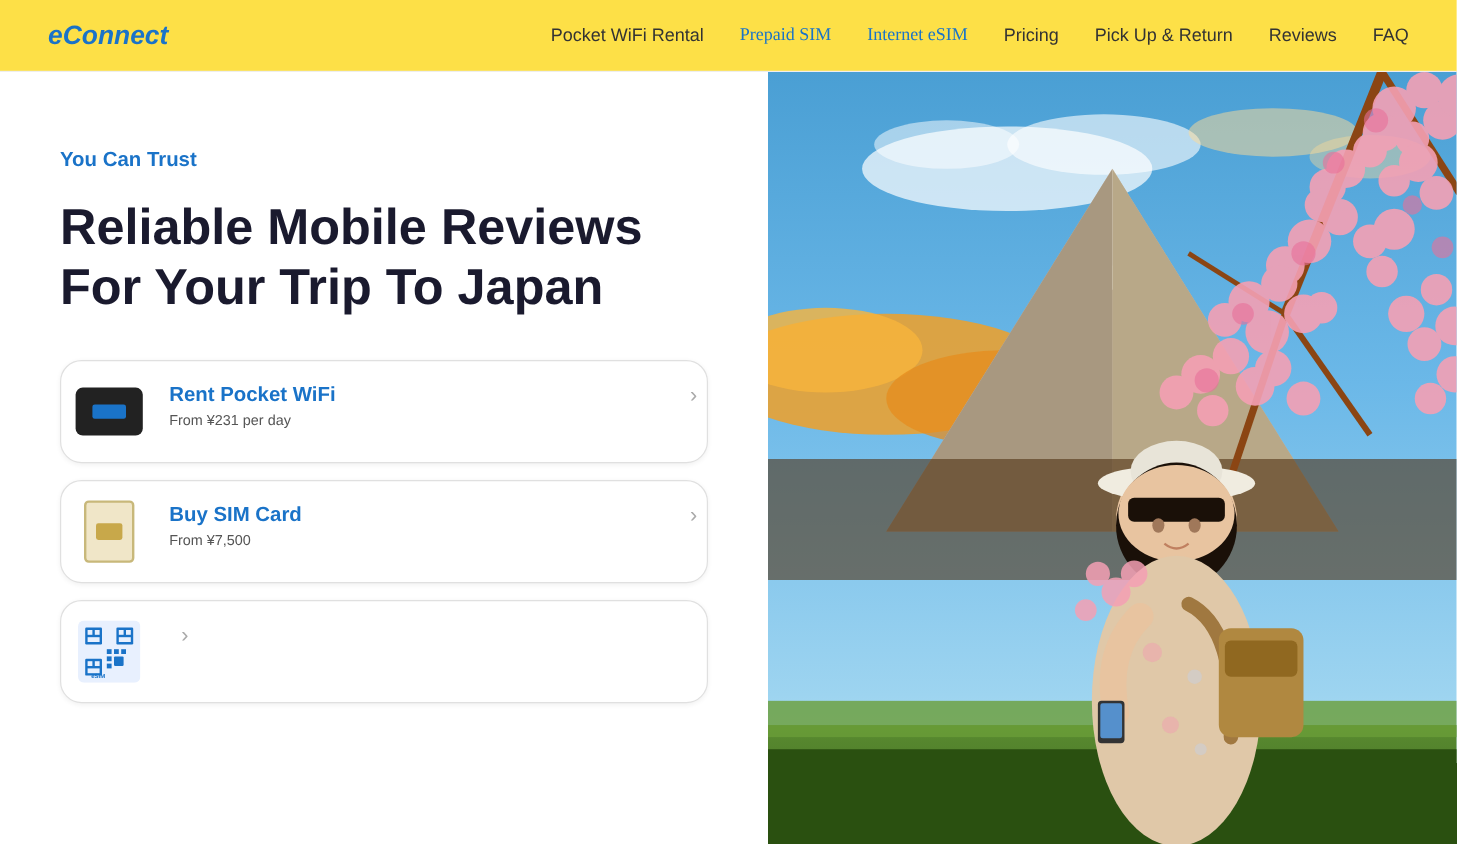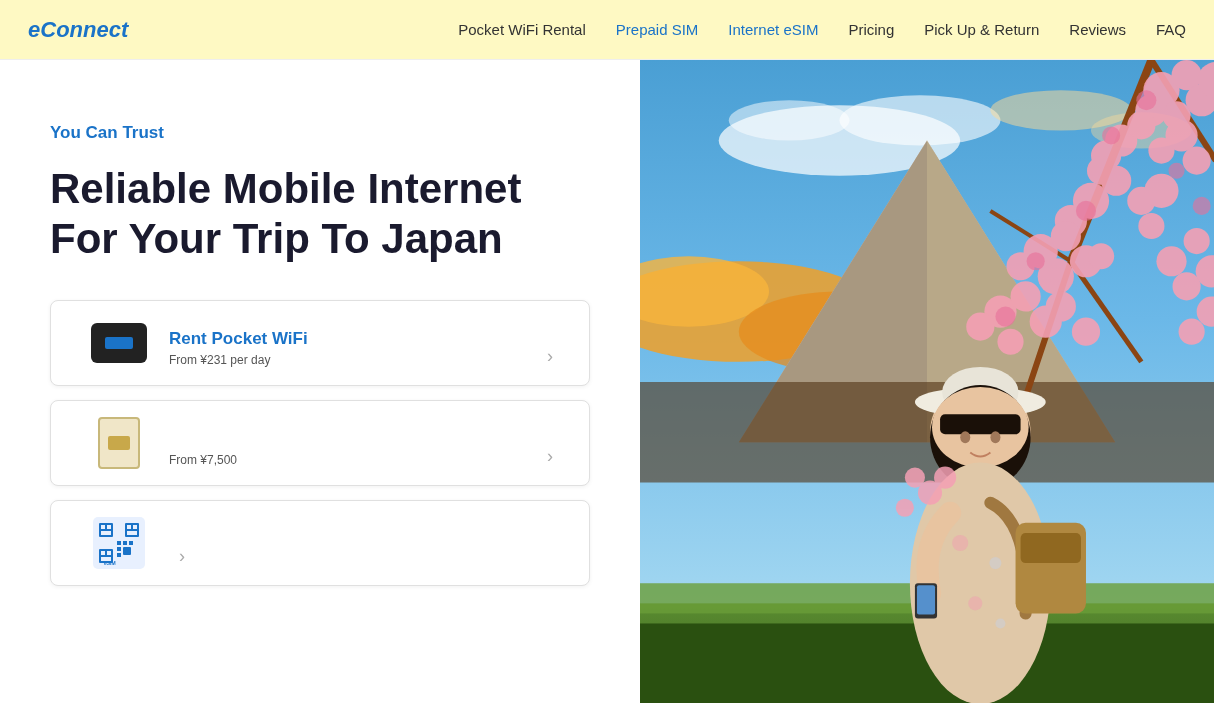--- a/index.html
+++ b/index.html
@@ -2,24 +2,24 @@
 <html><head>
   <meta charset="utf-8">
   <style>
     * { margin: 0; padding: 0; box-sizing: border-box; }
     body { font-family: Arial, sans-serif; background: #fff; width: 1214px; min-height: 703px; overflow-x: hidden; }
 
     
     header {
       display: flex;
       align-items: center;
-      padding: 0 28px;
+      padding: 0 40px;
       height: 60px;
       border-bottom: 1px solid #eee;
-      background: #fef9c3;
+      background: #fde047;
       gap: 32px;
     }
     .logo {
       font-size: 22px;
       font-weight: bold;
       color: #1a1a2e;
       margin-right: auto;
       font-style: italic;
     }
     .logo span { color: #1a73c8; }
@@ -27,21 +27,21 @@
       display: flex;
       align-items: center;
       gap: 30px;
     }
     nav a {
       text-decoration: none;
       font-size: 15px;
       color: #333;
       white-space: nowrap;
     }
-    nav a.active { color: #1a73c8; }
+    nav a.active { color: #1a73c8; font-family: Liberation Serif, serif; }
 
     
     .main-content {
       display: flex;
       width: 1214px;
       min-height: 643px;
       position: relative;
     }
 
     
@@ -64,25 +64,25 @@
       font-size: 42px;
       font-weight: 900;
       color: #1a1a2e;
       line-height: 1.2;
       margin-bottom: 36px;
     }
 
     
     .card {
       display: flex;
-      align-items: flex-end;
+      align-items: flex-start;
       background: #fff;
       border: 1px solid #e0e0e0;
-      border-radius: 8px;
-      padding: 18px 36px;
+      border-radius: 18px;
+      padding: 18px 8px;
       margin-bottom: 14px;
       cursor: pointer;
       box-shadow: 0 1px 4px rgba(0,0,0,0.06);
       transition: box-shadow 0.2s;
     }
 
     .card-icon {
       width: 64px;
       height: 48px;
       display: flex;
@@ -181,40 +181,41 @@
   </nav>
 </header>
 
 <div class="main-content">
 
   <div class="left-panel">
     <div class="tagline">
       <div>You Can Trust</div>
     </div>
     <div class="headline">
-      <div>Reliable Mobile Internet</div>
+      <div>Reliable Mobile Reviews</div>
       <div>For Your Trip To Japan</div>
     </div>
 
     <div class="card">
       <div class="card-icon">
         <div class="wifi-device"></div>
       </div>
       <div class="card-info">
         <div class="card-title">Rent Pocket WiFi</div>
         <div class="card-subtitle">From ¥231 per day</div>
       </div>
       <div class="card-arrow">›</div>
     </div>
 
     <div class="card">
       <div class="card-icon">
         <div class="sim-card"></div>
       </div>
       <div class="card-info">
+        <div class="card-title">Buy SIM Card</div>
         <div class="card-subtitle">From ¥7,500</div>
       </div>
       <div class="card-arrow">›</div>
     </div>
 
     <div class="card">
       <div class="card-icon">
         <svg width="52" height="52" viewBox="0 0 52 52" xmlns="http://www.w3.org/2000/svg">
           <rect width="52" height="52" rx="5" fill="#e8f0fe"></rect>
           <rect x="6" y="6" width="14" height="14" rx="1" fill="#1a73c8"></rect>

